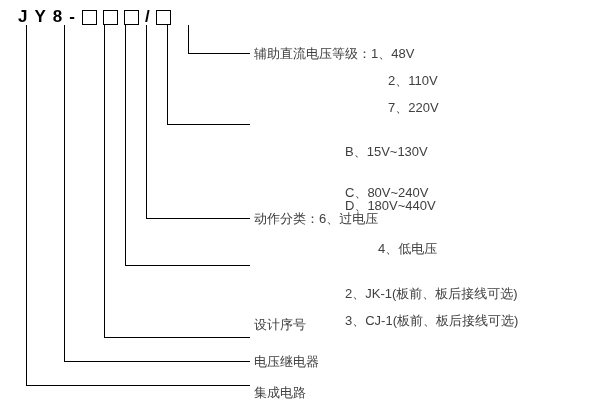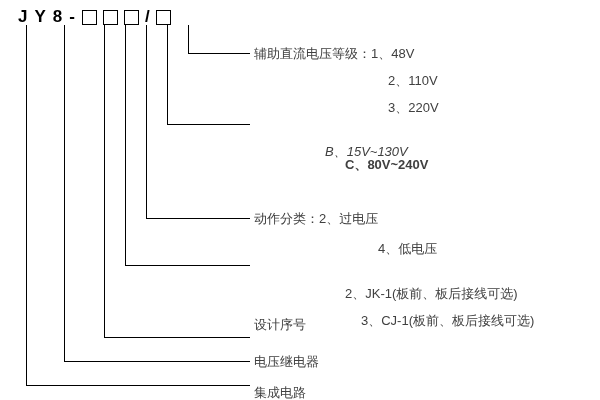--- a/index.html
+++ b/index.html
@@ -98,30 +98,31 @@
   <div class="hline" style="left:104px; top:337px; width:146px;"></div>
 
   <div class="vline" style="left:64px; top:25px; height:336px;"></div>
   <div class="hline" style="left:64px; top:361px; width:186px;"></div>
 
   <div class="vline" style="left:26px; top:25px; height:360px;"></div>
   <div class="hline" style="left:26px; top:385px; width:224px;"></div>
 
   <div class="lbl" style="left:254px; top:45px;">辅助直流电压等级：1、48V</div>
   <div class="lbl" style="left:388px; top:72px;">2、110V</div>
-  <div class="lbl" style="left:388px; top:99px;">3、220V</div>
+  <div class="lbl" style="left:388px; top:99px;">7、220V</div>
 
-  <div class="lbl" style="left:325px; top:143px;font-style:italic;">B、15V~130V</div>
-  <div class="lbl" style="left:345px; top:156px;font-weight:bold;">C、80V~240V</div>
+  <div class="lbl" style="left:345px; top:143px;">B、15V~130V</div>
+  <div class="lbl" style="left:345px; top:184px;">C、80V~240V</div>
+  <div class="lbl" style="left:345px; top:197px;">D、180V~440V</div>
 
-  <div class="lbl" style="left:254px; top:210px;">动作分类：2、过电压</div>
+  <div class="lbl" style="left:254px; top:210px;">动作分类：6、过电压</div>
   <div class="lbl" style="left:378px; top:240px;">4、低电压</div>
 
   <div class="lbl" style="left:345px; top:285px;">2、JK-1(板前、板后接线可选)</div>
-  <div class="lbl" style="left:361px; top:312px;">3、CJ-1(板前、板后接线可选)</div>
+  <div class="lbl" style="left:345px; top:312px;">3、CJ-1(板前、板后接线可选)</div>
 
   <div class="lbl" style="left:254px; top:316px;">设计序号</div>
 
   <div class="lbl" style="left:254px; top:353px;">电压继电器</div>
 
   <div class="lbl" style="left:254px; top:384px;">集成电路</div>
 
 </div>
 
 </body></html>

